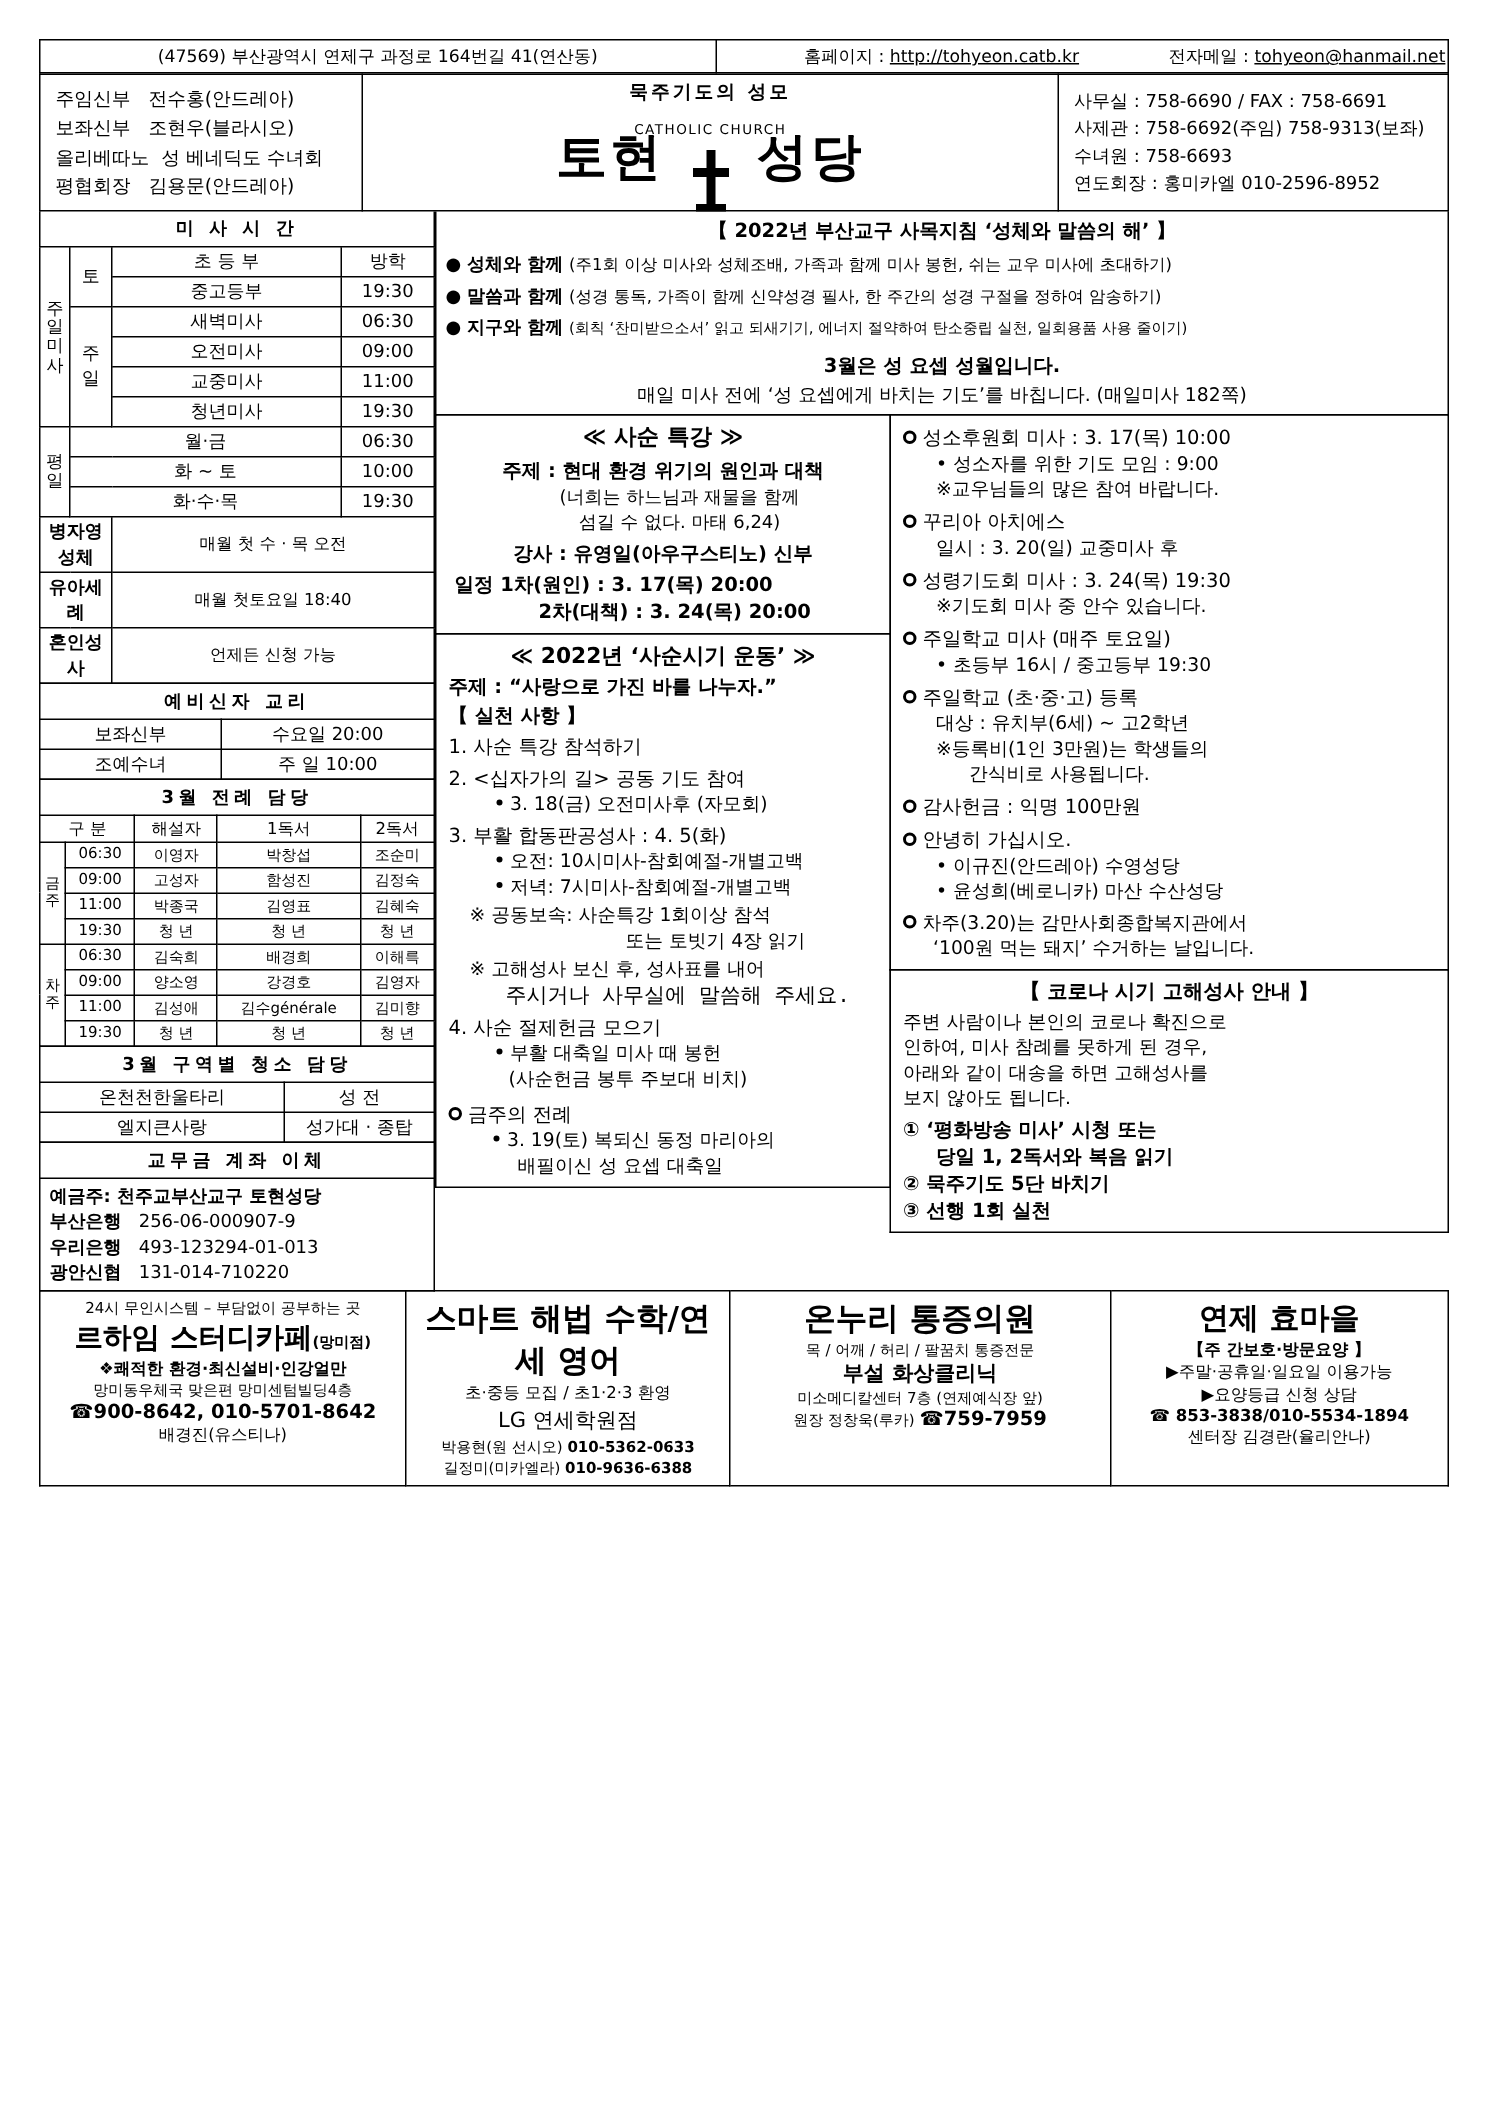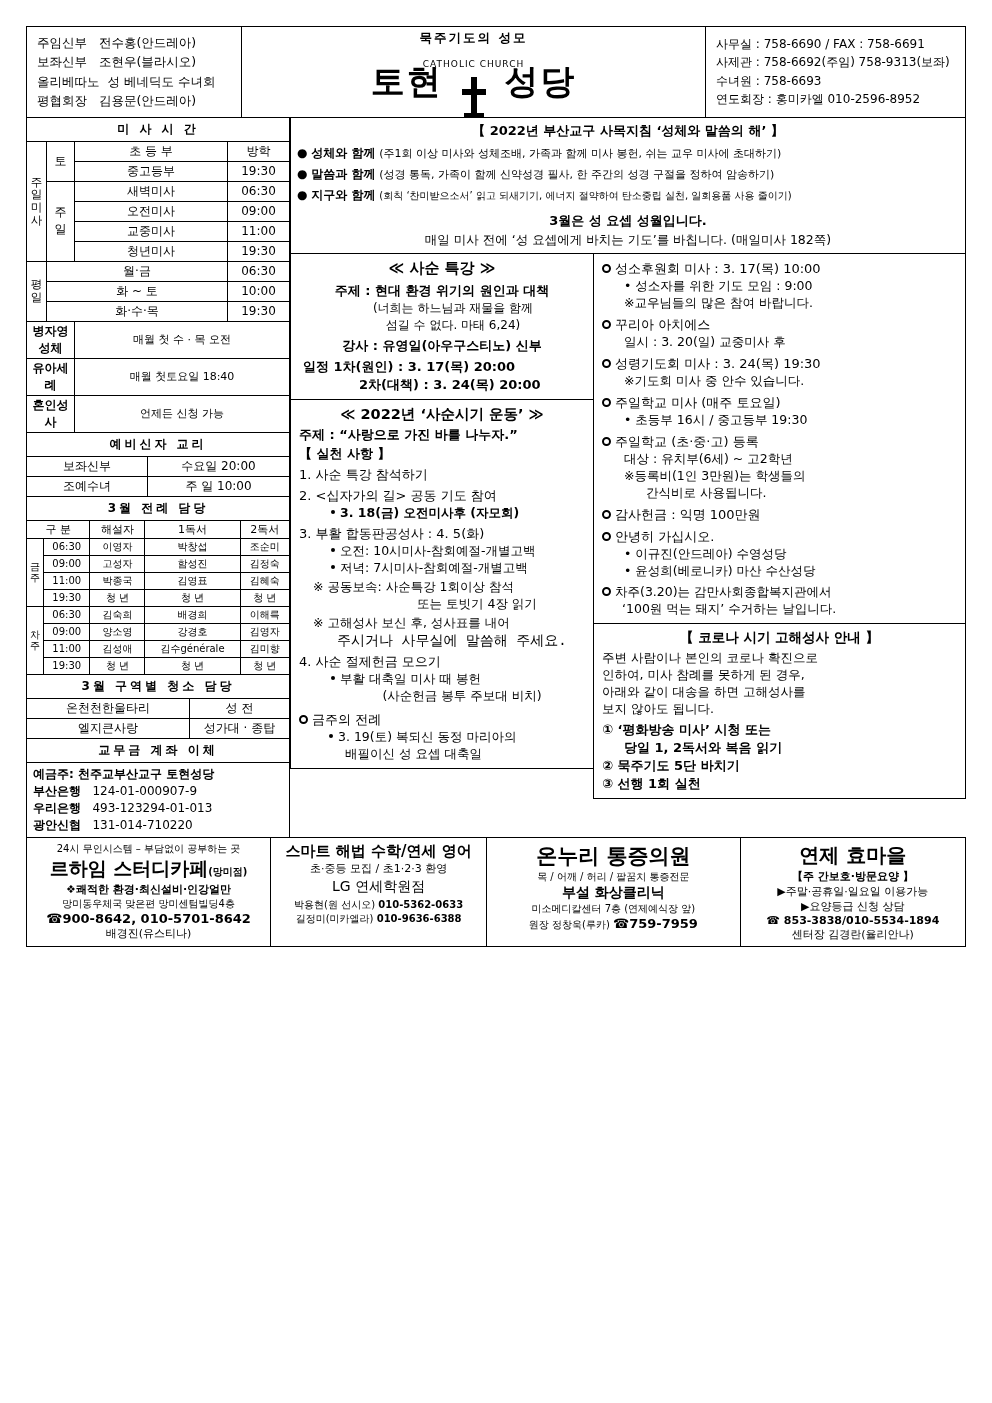--- a/index.html
+++ b/index.html
@@ -57,20 +57,35 @@
 
   .flexrow { display:flex; }
   .grow { flex:1; }
 </style>
 </head>
 <body>
 
 <div class="page">
 
 
+  <table>
+    <tbody>
+        <tr>
+      <td class="addr-row" style="width:48%">(47569)  부산광역시 연제구 과정로 164번길 41(연산동)</td>
+      <td class="addr-row" style="width:32%; border-left:none; border-right:none;">
+        <span>홈페이지 :</span>
+        <span class="u">http://tohyeon.catb.kr</span>
+      </td>
+      <td class="addr-row" style="width:20%; border-left:none;">
+        <span>전자메일 :</span>
+        <span class="u">tohyeon@hanmail.net</span>
+      </td>
+    </tr>
+  </tbody>
+    </table>
 
   <table class="header-tbl">
     <tbody>
         <tr>
       <td class="hdr-left">
         <div>
           <span>주임신부</span>&nbsp;&nbsp;
           <span>전수홍(안드레아)</span>
         </div>
         <div>
@@ -273,21 +288,21 @@
       <table style="margin-top:-1px;">
         <tbody>
             <tr>
               <td class="sect-head">교무금 계좌 이체</td>
             </tr>
         <tr>
               <td style="padding:3px 6px;">
           <div class="b">예금주: 천주교부산교구 토현성당</div>
           <div>
             <span class="b">부산은행</span>
-            &nbsp; <span>124-01-000907-9</span>
+            &nbsp; <span>256-06-000907-9</span>
           </div>
           <div>
             <span class="b">우리은행</span>
             &nbsp; <span>493-123294-01-013</span>
           </div>
           <div>
             <span class="b">광안신협</span>
             &nbsp; <span>131-014-710220</span>
           </div>
         </td>
@@ -350,21 +365,21 @@
 
               <div style="font-size:13px; padding-top:3px;">
                 <span>1.</span>
                 <span>사순 특강 참석하기</span>
               </div>
 
               <div style="font-size:13px; padding-top:3px;">
                 <span>2.</span>
                 <span>&lt;십자가의 길&gt; 공동 기도 참여</span>
               </div>
-              <div style="font-size:12.5px; padding-left:26px;font-weight:bold;">
+              <div style="font-size:12.5px; padding-left:26px;">
                 <span class="mid-dot"></span><span>3. 18(금) 오전미사후 (자모회)</span>
               </div>
 
               <div style="font-size:13px; padding-top:3px;">
                 <span>3.</span>
                 <span>부활 합동판공성사 : 4. 5(화)</span>
               </div>
               <div style="font-size:12.5px; padding-left:26px;">
                 <span class="mid-dot"></span><span>오전: 10시미사-참회예절-개별고백</span>
               </div>
@@ -377,21 +392,21 @@
               <div style="font-size:12.5px; padding-left:14px; padding-top:2px;">※  고해성사 보신 후, 성사표를 내어</div>
               <div style="font-size:14px; padding-left:38px;font-family:Liberation Mono, monospace;">주시거나 사무실에 말씀해 주세요.</div>
 
               <div style="font-size:13px; padding-top:3px;">
                 <span>4.</span>
                 <span>사순 절제헌금 모으기</span>
               </div>
               <div style="font-size:12.5px; padding-left:26px;">
                 <span class="mid-dot"></span><span>부활 대축일 미사 때 봉헌</span>
               </div>
-              <div style="font-size:12.5px; padding-left:40px;text-align:center;">
+              <div style="font-size:12.5px; padding-left:40px;">
                 <span>(사순헌금 봉투 주보대 비치)</span>
               </div>
 
               <div style="font-size:13px; padding-top:6px;">
                 <span class="ring"></span><span>금주의 전례</span>
               </div>
               <div style="font-size:12.5px; padding-left:24px;">
                 <span class="mid-dot"></span><span>3. 19(토) 복되신 동정 마리아의</span>
               </div>
               <div style="font-size:12.5px; padding-left:46px;">
@@ -494,21 +509,21 @@
         <div class="xsmall">24시 무인시스템 – 부담없이 공부하는 곳</div>
         <div style="font-size:19px; font-weight:bold;">
           <span>르하임 스터디카페</span><span class="xsmall">(망미점)</span>
         </div>
         <div class="small b">❖쾌적한 환경·최신설비·인강얼만</div>
         <div class="xsmall">망미동우체국 맞은편  망미센텀빌딩4층</div>
         <div class="b" style="font-size:13px;">☎900-8642,  010-5701-8642</div>
         <div class="small">배경진(유스티나)</div>
       </td>
       <td style="width:23%;" class="ctr">
-        <div style="font-size:15px; font-weight:bold;">스마트 해법 수학/연세 영어</div>
+        <div style="font-size:21px; font-weight:bold;">스마트 해법 수학/연세 영어</div>
         <div class="small">초·중등 모집 / 초1·2·3 환영</div>
         <div style="font-size:14px; padding:2px 0;">LG 연세학원점</div>
         <div class="xsmall">
           <span>박용현(원 선시오)</span>
           <span class="b">010-5362-0633</span>
         </div>
         <div class="xsmall">
           <span>길정미(미카엘라)</span>
           <span class="b">010-9636-6388</span>
         </div>

